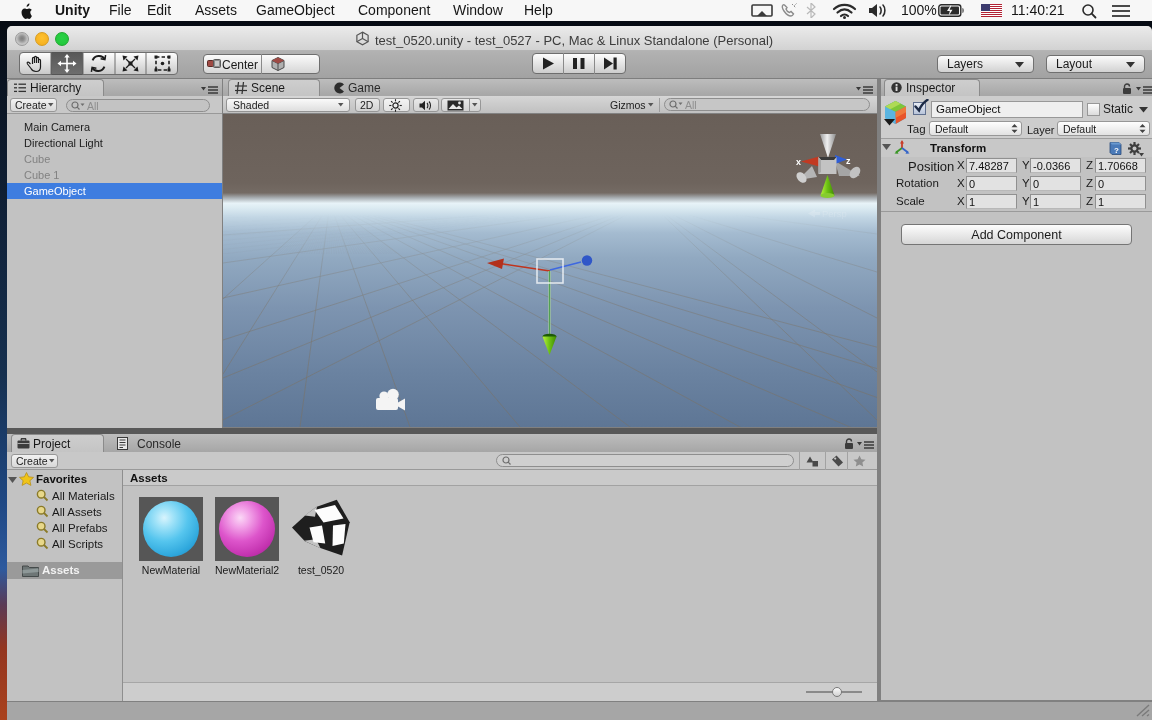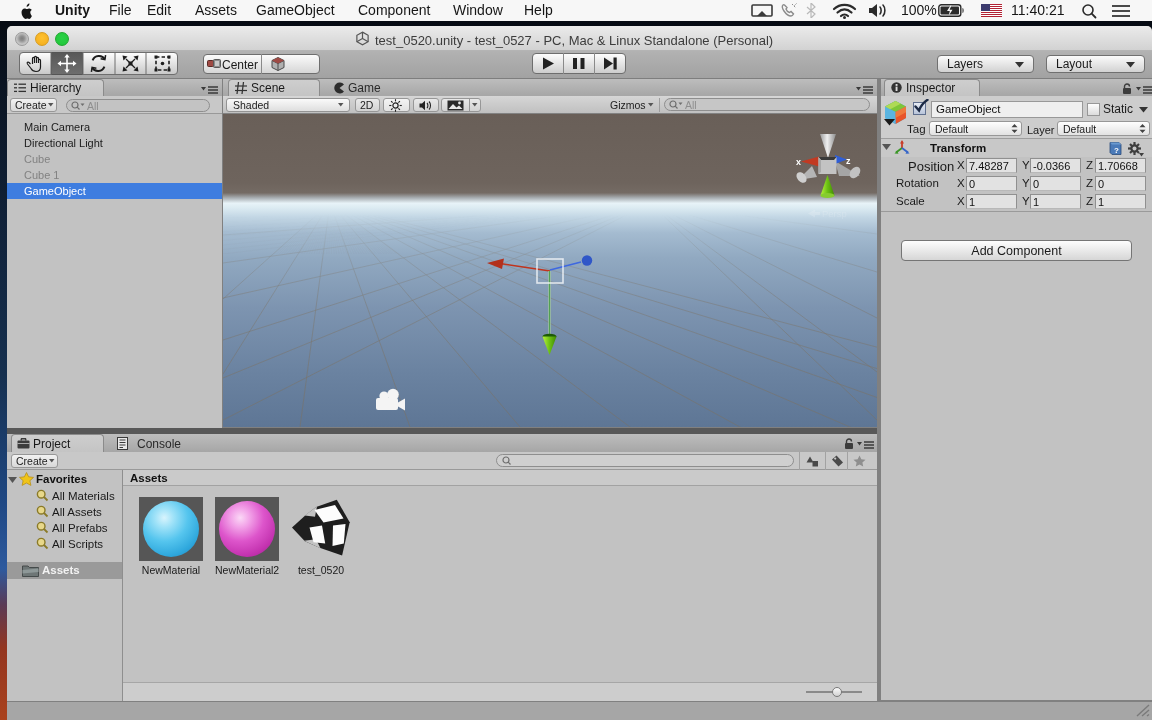--- a/index.html
+++ b/index.html
@@ -608,21 +608,21 @@
   <div class="abs" style="left:966px;top:194px;width:51px;height:15px;background:#e2e2e2;border:1px solid #909090;border-bottom-color:#b8b8b8;box-sizing:border-box;"></div>
   <span class="txt" style="left:969px;top:196px;font-size:11px;color:#111;">1</span>
   <span class="txt" style="left:1022px;top:195px;font-size:11.5px;color:#1a1a1a;">Y</span>
   <div class="abs" style="left:1030px;top:194px;width:51px;height:15px;background:#e2e2e2;border:1px solid #909090;border-bottom-color:#b8b8b8;box-sizing:border-box;"></div>
   <span class="txt" style="left:1033px;top:196px;font-size:11px;color:#111;">1</span>
   <span class="txt" style="left:1086px;top:195px;font-size:11.5px;color:#1a1a1a;">Z</span>
   <div class="abs" style="left:1095px;top:194px;width:51px;height:15px;background:#e2e2e2;border:1px solid #909090;border-bottom-color:#b8b8b8;box-sizing:border-box;"></div>
   <span class="txt" style="left:1098px;top:196px;font-size:11px;color:#111;">1</span>
   <div class="abs" style="left:881px;top:211px;width:271px;height:1px;background:#9a9a9a;"></div>
 
-  <div class="abs" style="left:901px;top:224px;width:231px;height:21px;background:linear-gradient(#fdfdfd,#d6d6d6);border:1px solid #757575;border-radius:4px;box-sizing:border-box;text-align:center;font-size:12.5px;color:#1a1a1a;line-height:20px;margin-top:16px;">Add Component</div>
+  <div class="abs" style="left:901px;top:224px;width:231px;height:21px;background:linear-gradient(#fdfdfd,#d6d6d6);border:1px solid #757575;border-radius:4px;box-sizing:border-box;text-align:center;font-size:12.5px;color:#1a1a1a;line-height:20px;">Add Component</div>
 </div>
 
 <div id="project">
 
   <div class="abs" style="left:7px;top:428px;width:870px;height:6px;background:#585858;"></div>
   <div class="abs" style="left:7px;top:434px;width:870px;height:18px;background:linear-gradient(#bdbdbd,#a6a6a6);"></div>
   <div class="abs" style="left:11px;top:434px;width:93px;height:18px;background:linear-gradient(#cecece,#c4c4c4);border:1px solid #8b8b8b;border-bottom:none;border-radius:4px 4px 0 0;box-sizing:border-box;"></div>
   <svg class="abs" style="left:17px;top:438px;" width="13" height="11" viewBox="0 0 13 11">
     <rect x="0.5" y="2.5" width="12" height="8" rx="1" fill="#3c3c3c"></rect>
     <path d="M4 2.5 L4.5 0.8 L8.5 0.8 L9 2.5" fill="none" stroke="#3c3c3c" stroke-width="1.4"></path>

